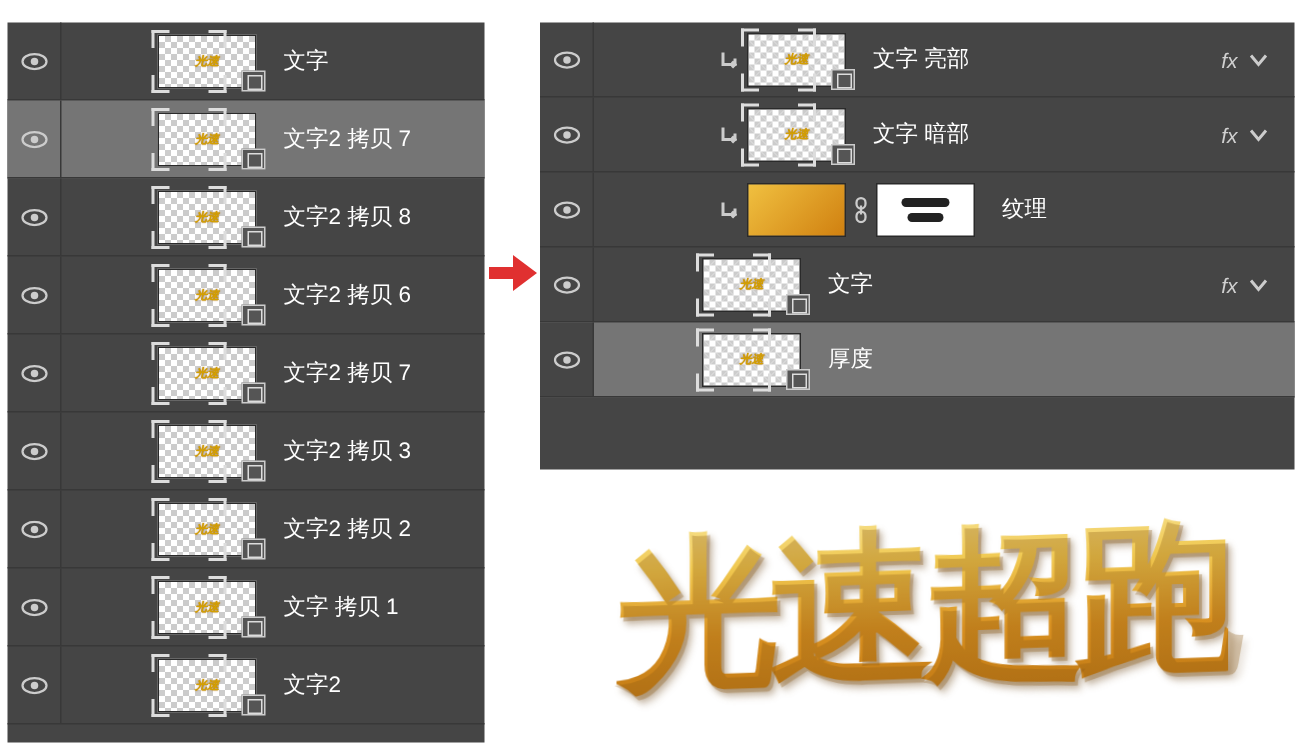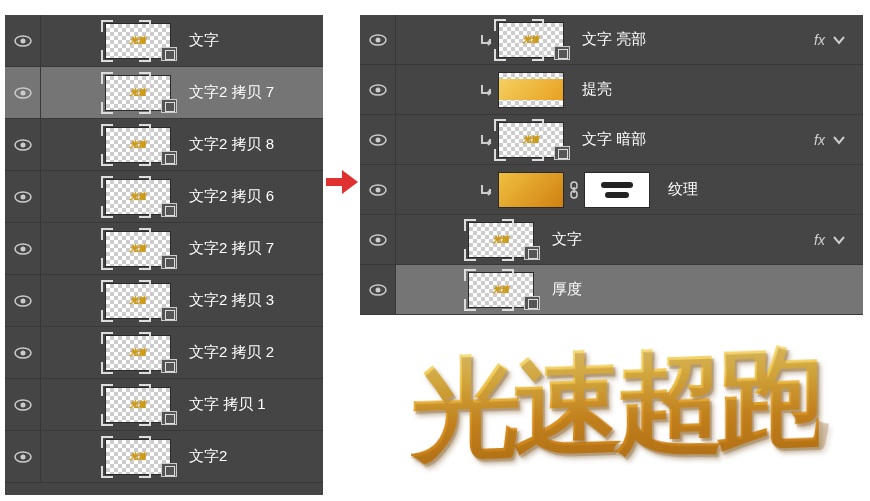--- a/index.html
+++ b/index.html
@@ -377,84 +377,64 @@
     </div>
     <span class="layer-name">文字 亮部</span>
     <div class="fx-area">
       <span class="fx-label">fx</span>
       <svg width="12" height="10" viewBox="0 0 12 10">
           <path d="M1 2 L6 8 L11 2" fill="none" stroke="#ccc" stroke-width="2"></path>
         </svg>
     </div>
   </div>
 
+
   <div class="layer-row" style="height:50px">
     <div class="eye-col">
       <svg class="eye-icon" viewBox="0 0 18 12">
           <ellipse cx="9" cy="6" rx="8" ry="5" fill="none" stroke="#ccc" stroke-width="1.5"></ellipse>
           <circle cx="9" cy="6" r="2.5" fill="#ccc"></circle>
         </svg>
     </div>
     <div class="indent-col n2"></div>
     <div class="indent-col n3"></div>
     <svg class="clip-arrow" viewBox="0 0 14 14">
         <path d="M2 2 L2 10 L10 10 M6 10 L10 10 L10 6" fill="none" stroke="#ccc" stroke-width="2"></path>
         <path d="M8 12 L10 10 L8 8" fill="none" stroke="#ccc" stroke-width="2"></path>
       </svg>
     <div class="thumb-wrap">
-      <div class="thumb">
-          <div class="thumb-gold"></div>
-        </div>
-    </div>
-    <span class="layer-name">提亮</span>
+      <div class="smart-corners"><span></span></div>
+      <div class="thumb">
+          <span class="thumb-content">光速</span>
+        </div>
+      <div class="mini-icon"></div>
+    </div>
+    <span class="layer-name">文字 暗部</span>
+    <div class="fx-area">
+      <span class="fx-label">fx</span>
+      <svg width="12" height="10" viewBox="0 0 12 10">
+          <path d="M1 2 L6 8 L11 2" fill="none" stroke="#ccc" stroke-width="2"></path>
+        </svg>
+    </div>
   </div>
 
   <div class="layer-row" style="height:50px">
     <div class="eye-col">
       <svg class="eye-icon" viewBox="0 0 18 12">
           <ellipse cx="9" cy="6" rx="8" ry="5" fill="none" stroke="#ccc" stroke-width="1.5"></ellipse>
           <circle cx="9" cy="6" r="2.5" fill="#ccc"></circle>
         </svg>
     </div>
     <div class="indent-col n2"></div>
     <div class="indent-col n3"></div>
     <svg class="clip-arrow" viewBox="0 0 14 14">
         <path d="M2 2 L2 10 L10 10 M6 10 L10 10 L10 6" fill="none" stroke="#ccc" stroke-width="2"></path>
         <path d="M8 12 L10 10 L8 8" fill="none" stroke="#ccc" stroke-width="2"></path>
       </svg>
     <div class="thumb-wrap">
-      <div class="smart-corners"><span></span></div>
-      <div class="thumb">
-          <span class="thumb-content">光速</span>
-        </div>
-      <div class="mini-icon"></div>
-    </div>
-    <span class="layer-name">文字 暗部</span>
-    <div class="fx-area">
-      <span class="fx-label">fx</span>
-      <svg width="12" height="10" viewBox="0 0 12 10">
-          <path d="M1 2 L6 8 L11 2" fill="none" stroke="#ccc" stroke-width="2"></path>
-        </svg>
-    </div>
-  </div>
-
-  <div class="layer-row" style="height:50px">
-    <div class="eye-col">
-      <svg class="eye-icon" viewBox="0 0 18 12">
-          <ellipse cx="9" cy="6" rx="8" ry="5" fill="none" stroke="#ccc" stroke-width="1.5"></ellipse>
-          <circle cx="9" cy="6" r="2.5" fill="#ccc"></circle>
-        </svg>
-    </div>
-    <div class="indent-col n2"></div>
-    <div class="indent-col n3"></div>
-    <svg class="clip-arrow" viewBox="0 0 14 14">
-        <path d="M2 2 L2 10 L10 10 M6 10 L10 10 L10 6" fill="none" stroke="#ccc" stroke-width="2"></path>
-        <path d="M8 12 L10 10 L8 8" fill="none" stroke="#ccc" stroke-width="2"></path>
-      </svg>
-    <div class="thumb-wrap">
       <div class="thumb" style="background:#fff;">
           <div class="thumb-texture"></div>
         </div>
     </div>
     <svg class="link-icon" viewBox="0 0 12 18" style="margin:0 4px">
         <rect x="3" y="1" width="6" height="7" rx="3" fill="none" stroke="#ccc" stroke-width="1.5"></rect>
         <rect x="3" y="10" width="6" height="7" rx="3" fill="none" stroke="#ccc" stroke-width="1.5"></rect>
         <line x1="6" y1="6" x2="6" y2="12" stroke="#ccc" stroke-width="1.5"></line>
       </svg>
     <div class="thumb-wrap">

